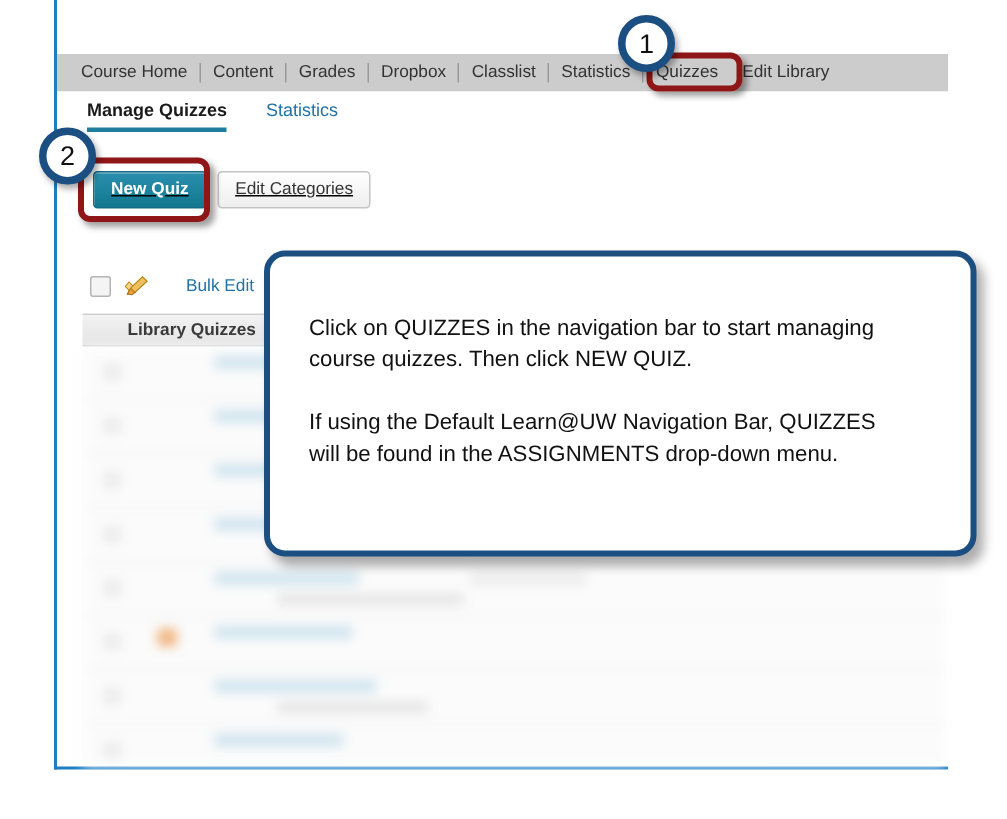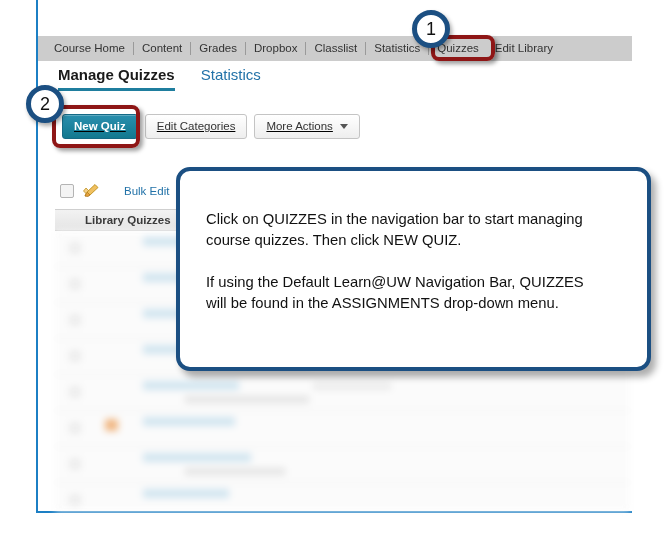--- a/index.html
+++ b/index.html
@@ -70,21 +70,21 @@
     top: 61px;
     width: 594px;
     height: 34px;
     background: #ffffff;
     display: flex;
     align-items: flex-start;
     box-sizing: border-box;
     padding-left: 20px;
   }
   .tab {
-    font-size: 15px;
+    font-size: 12px;
     color: #2272a8;
     margin-right: 26px;
     padding-top: 5px;
     white-space: nowrap;
   }
   .tab.active {
     color: #1a1a1a;
     font-weight: bold;
     border-bottom: 3px solid #1f7e9e;
     padding-bottom: 5px;
@@ -311,21 +311,20 @@
   </div>
 
   <div id="tab-row">
     <span class="tab active">Manage Quizzes</span>
     <span class="tab">Statistics</span>
   </div>
 
   <div id="toolbar">
     <span class="btn primary">New Quiz</span>
     <span class="btn">Edit Categories</span>
-    <span class="btn"><span>More Actions</span><span class="caret"></span></span>
   </div>
 
   <div id="bulk-row">
     <span class="chk"></span>
     <span>
       <svg class="pencil-icon" viewBox="0 0 17 15">
         <path d="M2 13 L4 9 L12 1.5 L15 4.5 L7 12 Z" fill="#f0c060" stroke="#b8860b" stroke-width="0.8"></path>
         <path d="M4 9 L7 12 L5 13.5 L2 13 Z" fill="#e8a33d" stroke="#a8701a" stroke-width="0.7"></path>
         <path d="M0.5 8 L3 5 L5.5 7.5 L3 10.5 Z" fill="#f5d089" stroke="#b8860b" stroke-width="0.7"></path>
       </svg>

